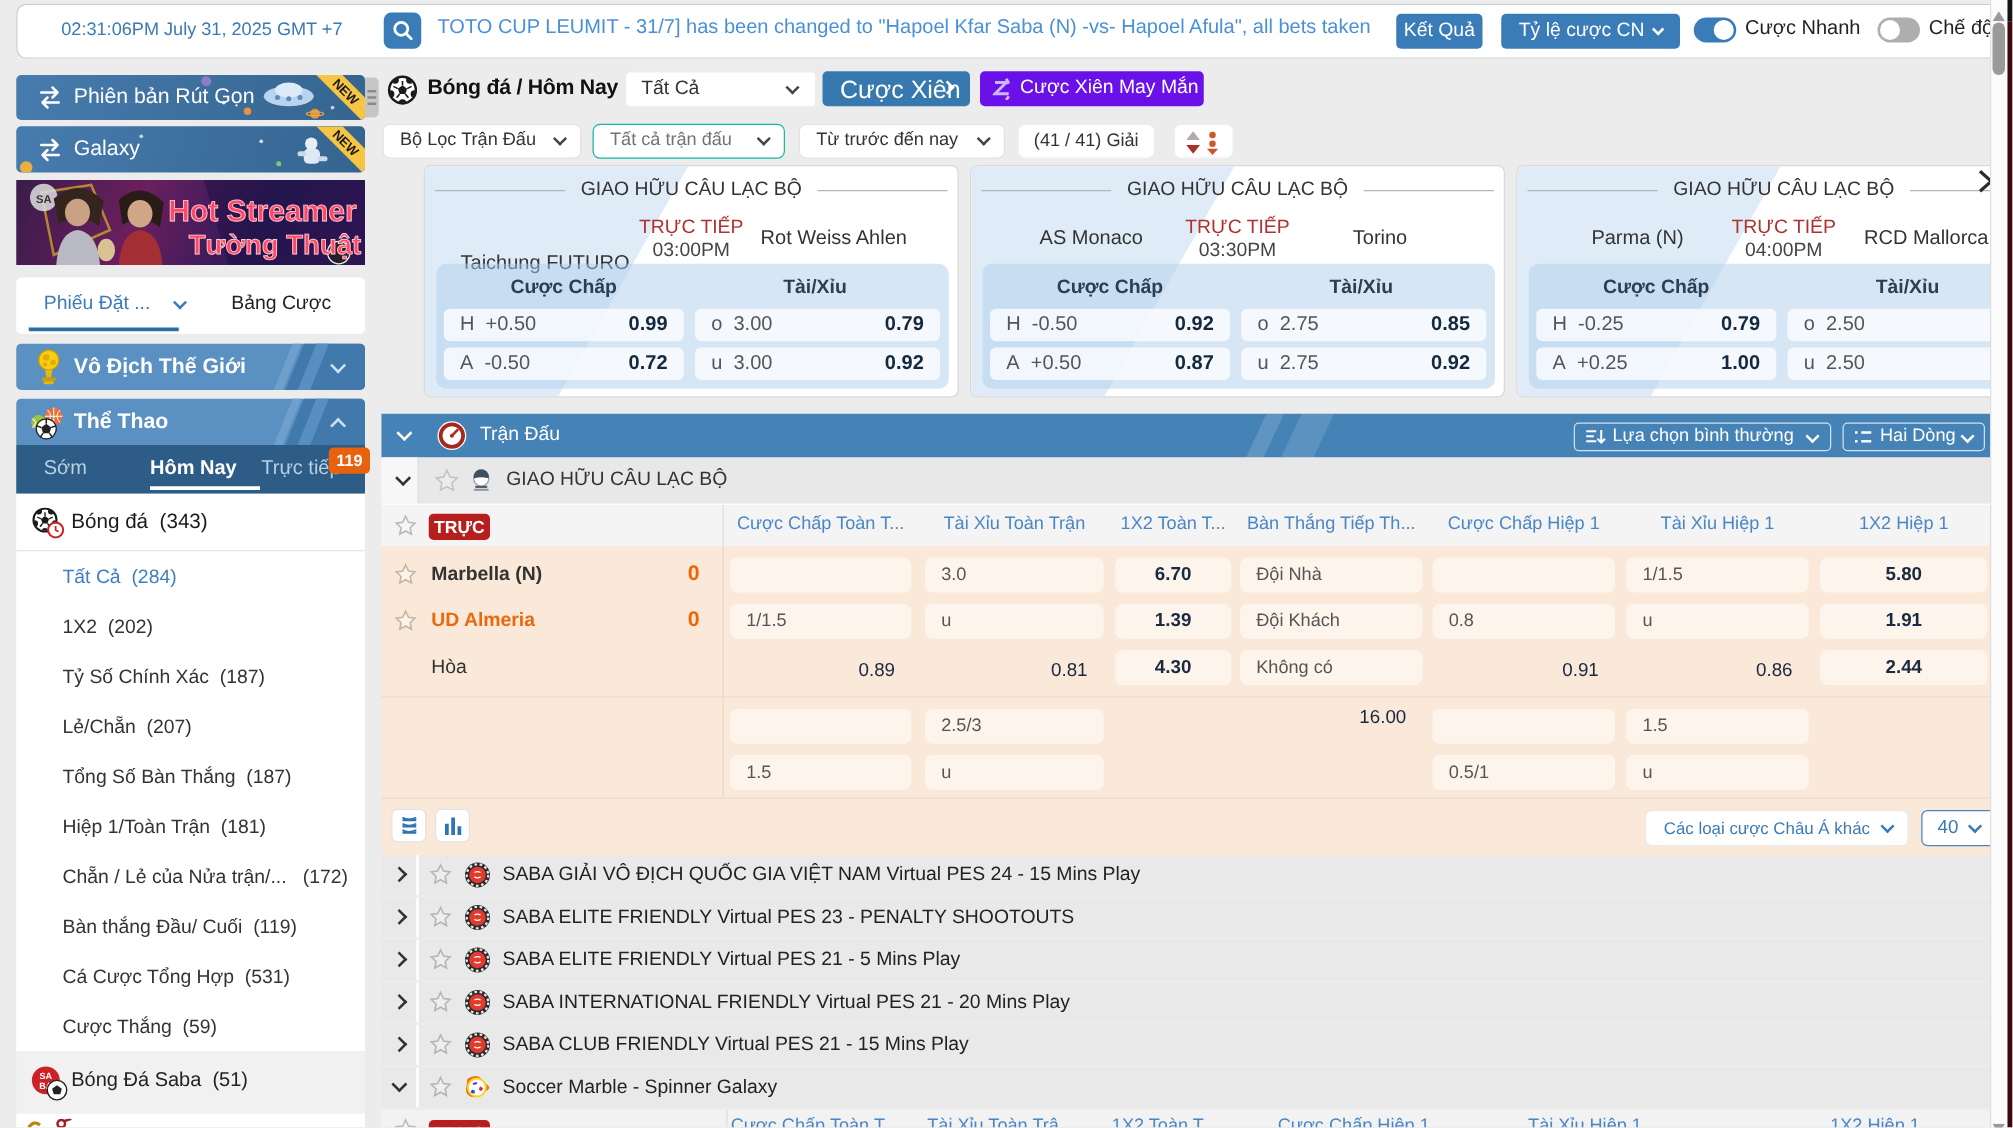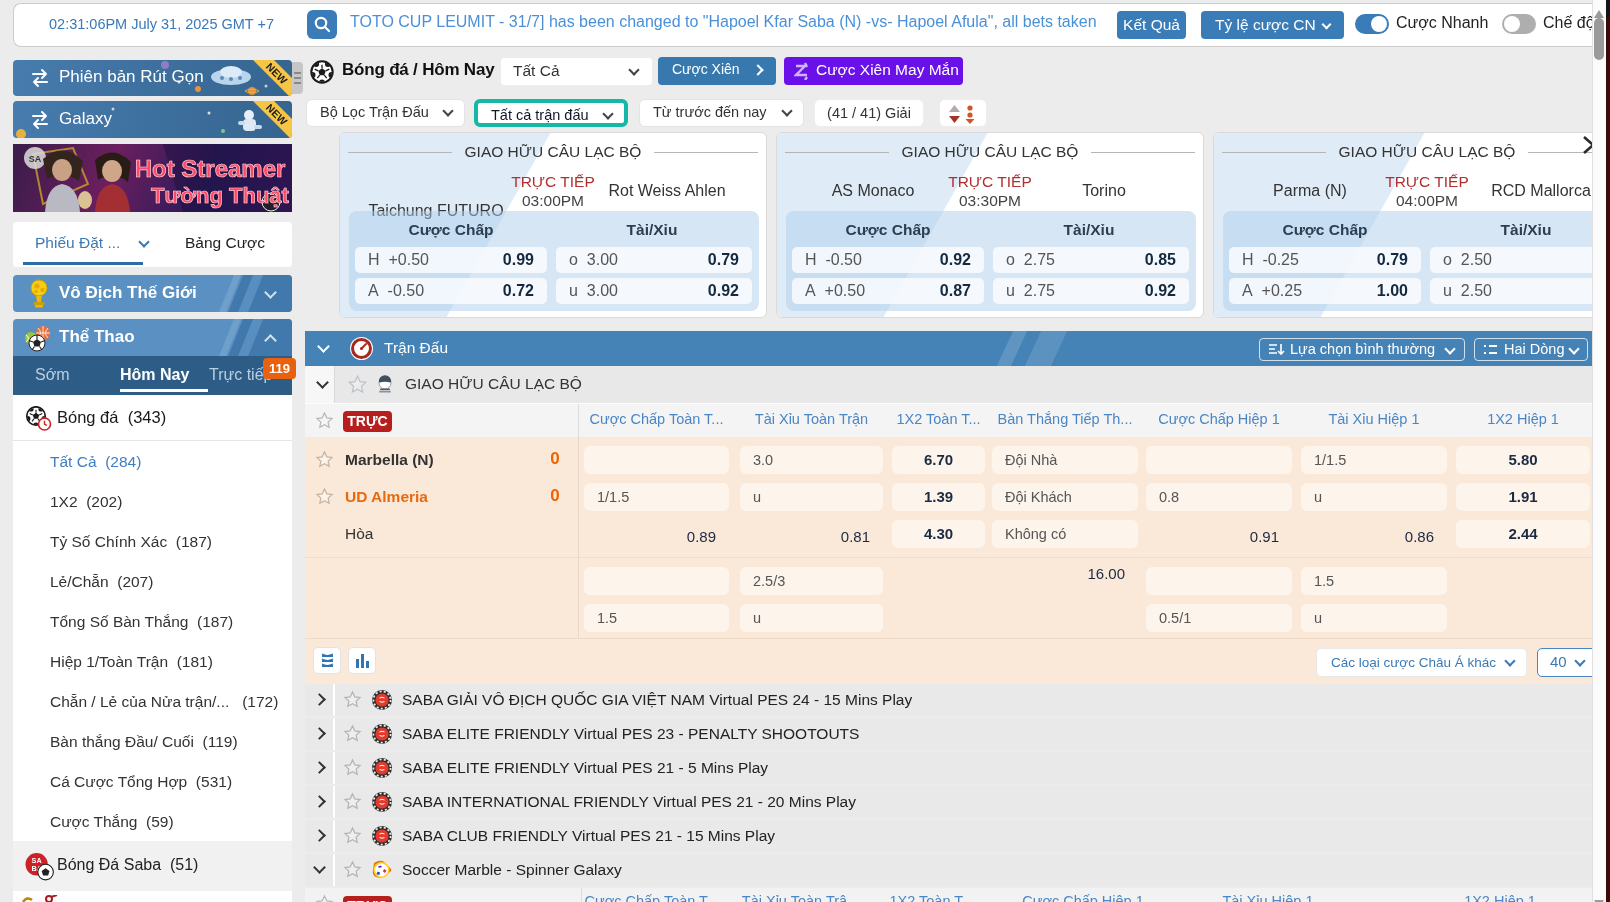--- a/index.html
+++ b/index.html
@@ -248,36 +248,36 @@
           <circle cx="21.5" cy="15.1" r="3"></circle>
       <circle cx="12" cy="22.4" r="3"></circle>
     </g>
     <path d="M12 8.2 v-3.5 M15.7 10.9 l3.6 -1.8 M8.3 10.9 l-3.6 -1.8 M14.3 15.2 l2.4 3 M9.7 15.2 l-2.4 3" stroke="#1a1a1a" stroke-width="1.3" fill="none"></path>
   </svg>
   <div class="abs" style="left:37px;top:13px;color:#111;font-size:17px;font-weight:bold;letter-spacing:-0.2px;">Bóng đá / Hôm Nay</div>
   <div class="abs" style="left:195px;top:10px;width:153px;height:29px;background:#fff;border:1px solid #ededed;border-radius:4px;">
     <div class="abs" style="left:12px;top:4px;color:#333;font-size:15.5px;">Tất Cả</div>
     <span style="position:absolute;right:14px;top:8px;width:8px;height:8px;border-right:2px solid #444;border-bottom:2px solid #444;transform:rotate(45deg);"></span>
   </div>
-  <div class="abs" style="left:353px;top:10px;width:118px;height:28px;background:#3779ae;border-radius:4px;color:#fff;font-size:14px;">
+  <div class="abs" style="left:353px;top:10px;width:118px;height:28px;background:#3779ae;border-radius:4px;color:#fff;font-size:20px;">
     <span class="abs" style="left:14px;top:4px;">Cược Xiên</span>
     <span style="position:absolute;right:14px;top:9px;width:8px;height:8px;border-right:2.5px solid #fff;border-top:2.5px solid #fff;transform:rotate(45deg);"></span>
   </div>
   <div class="abs" style="left:479px;top:10px;width:179px;height:28px;background:#6a10e8;border-radius:4px;color:#fff;font-size:15.5px;">
     <svg class="abs" style="left:10px;top:5px;" width="16" height="18" viewBox="0 0 16 18">
           <path d="M2 4 h9 l-9 9 h11 M11 1 l2 4 M13 15 l-2 3" stroke="#cdb6f7" stroke-width="2.4" fill="none"></path>
         </svg>
     <span class="abs" style="left:32px;top:4px;">Cược Xiên May Mắn</span>
   </div>
 
   <div class="abs" style="left:1px;top:52px;width:159px;height:28px;background:#fff;border:1px solid #e3e3e3;border-radius:6px;color:#333;font-size:14.5px;">
         <span class="abs" style="left:13px;top:4px;">Bộ Lọc Trận Đấu</span>
         <span style="position:absolute;right:12px;top:7px;width:8px;height:8px;border-right:2px solid #444;border-bottom:2px solid #444;transform:rotate(45deg);"></span>
       </div>
-  <div class="abs" style="left:169px;top:52px;width:154px;height:28px;background:#fff;border:4px solid #14b8a6;border-radius:6px;color:#0f172a;font-size:14.5px;">
+  <div class="abs" style="left:169px;top:52px;width:154px;height:28px;background:#fff;border:1px solid #14b8a6;border-radius:6px;color:#737373;font-size:14.5px;">
         <span class="abs" style="left:13px;top:4px;">Tất cả trận đấu</span>
         <span style="position:absolute;right:12px;top:7px;width:8px;height:8px;border-right:2px solid #444;border-bottom:2px solid #444;transform:rotate(45deg);"></span>
       </div>
   <div class="abs" style="left:334px;top:52px;width:165px;height:28px;background:#fff;border:1px solid #e3e3e3;border-radius:6px;color:#333;font-size:14.5px;">
         <span class="abs" style="left:13px;top:4px;">Từ trước đến nay</span>
         <span style="position:absolute;right:12px;top:7px;width:8px;height:8px;border-right:2px solid #444;border-bottom:2px solid #444;transform:rotate(45deg);"></span>
       </div>
   <div class="abs" style="left:509px;top:52px;width:110px;height:28px;background:#fff;border:1px solid #eee;border-radius:6px;color:#333;font-size:14.5px;text-align:center;line-height:27px;">(41 / 41) Giải</div>
   <div class="abs" style="left:634px;top:52px;width:48px;height:28px;background:#fff;border:1px solid #eee;border-radius:6px;">
     <svg class="abs" style="left:8px;top:4px;" width="32" height="20" viewBox="0 0 32 20">

